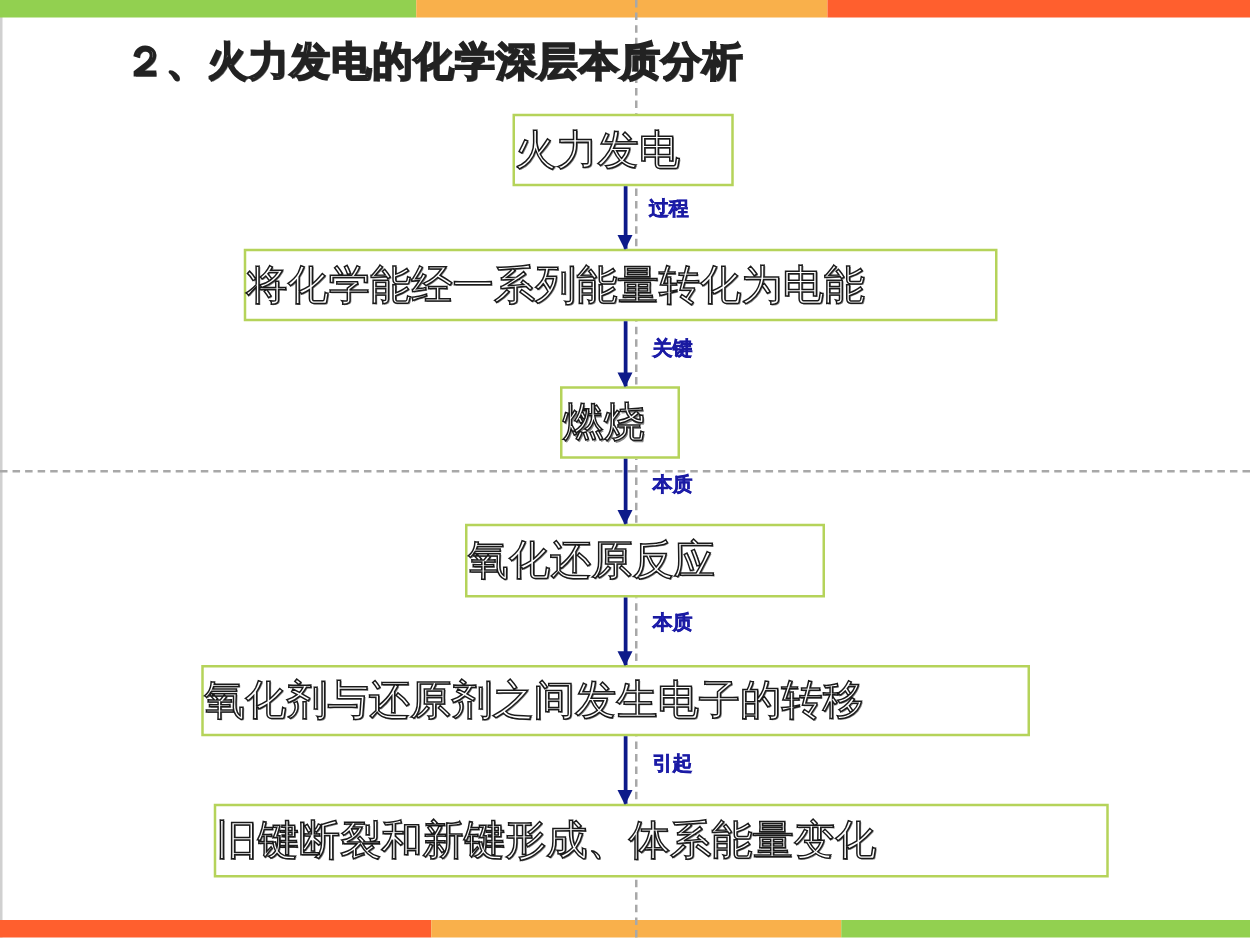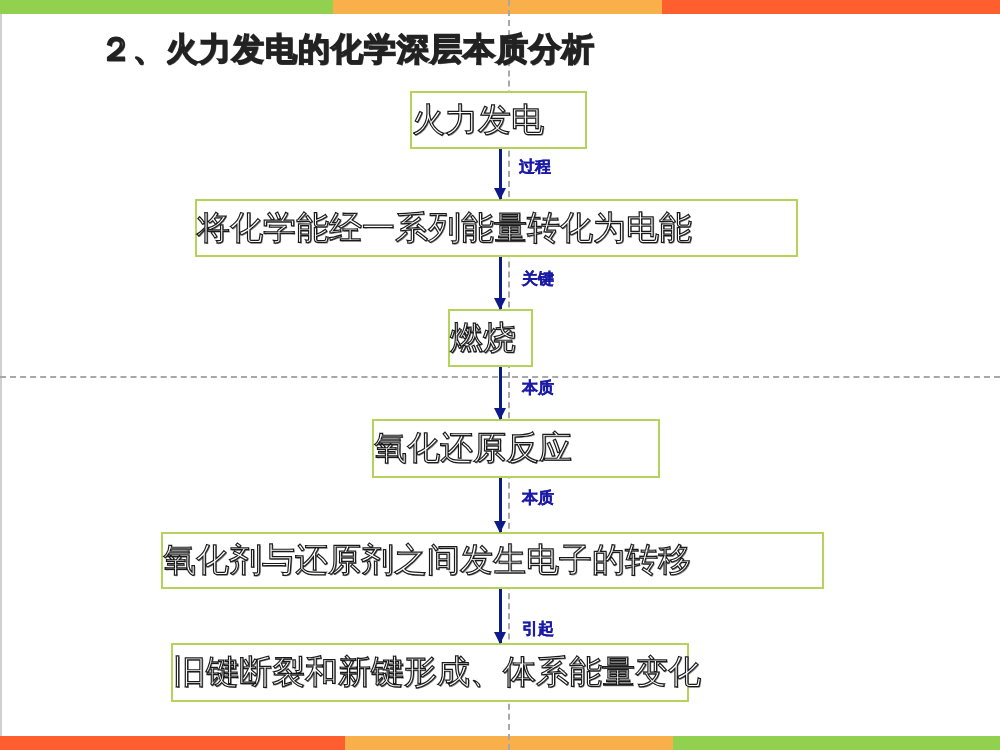--- a/index.html
+++ b/index.html
@@ -69,39 +69,39 @@
 <div class="title">２、火力发电的化学深层本质分析</div>
 
 <div class="node" style="left:410px;top:91px;width:177px;height:58px;">
   <span>火力发电</span>
 </div>
 
 <div class="node" style="left:195px;top:199px;width:603px;height:58px;">
   <span>将化学能经一系列能量转化为电能</span>
 </div>
 
-<div class="node" style="left:448px;top:309px;width:85px;height:58px;">
+<div class="node" style="left:448px;top:309px;width:96px;height:58px;">
   <span>燃烧</span>
 </div>
 
 <div class="node" style="left:372px;top:419px;width:288px;height:59px;">
   <span>氧化还原反应</span>
 </div>
 
 <div class="node" style="left:161px;top:532px;width:663px;height:57px;">
   <span>氧化剂与还原剂之间发生电子的转移</span>
 </div>
 
-<div class="node" style="left:171px;top:643px;width:518px;height:59px;">
+<div class="node" style="left:171px;top:643px;width:716px;height:59px;">
   <span>旧键断裂和新键形成、体系能量变化</span>
 </div>
 
 <div class="arrow" style="top:149px;height:50px;"></div>
 <div class="arrow" style="top:257px;height:52px;"></div>
 <div class="arrow" style="top:367px;height:52px;"></div>
 <div class="arrow" style="top:478px;height:54px;"></div>
 <div class="arrow" style="top:589px;height:54px;"></div>
 
 <div class="edge-label" style="top:157px;">过程</div>
 <div class="edge-label" style="top:269px;left:522px;">关键</div>
 <div class="edge-label" style="top:378px;left:522px;">本质</div>
 <div class="edge-label" style="top:488px;left:522px;">本质</div>
-<div class="edge-label" style="top:619px;left:522px;">引起</div>
+<div class="edge-label" style="top:601px;left:522px;">引起</div>
 
 </body></html>

